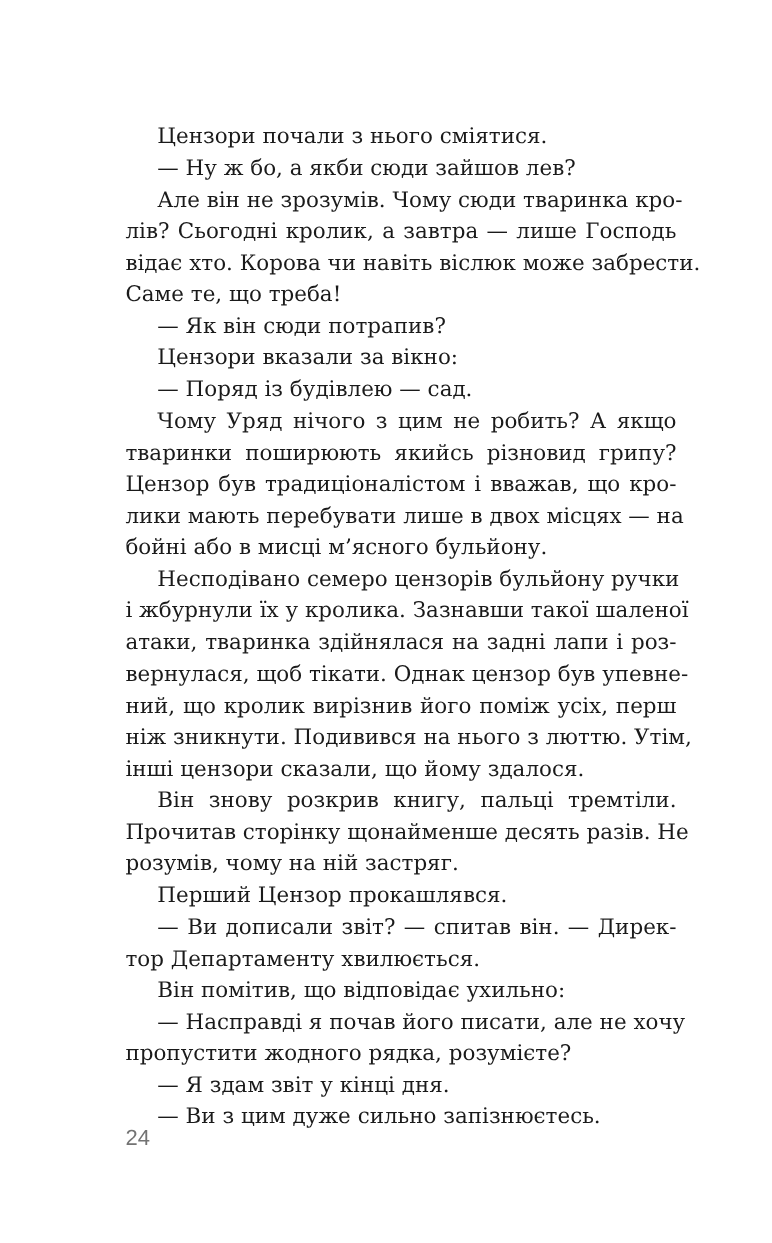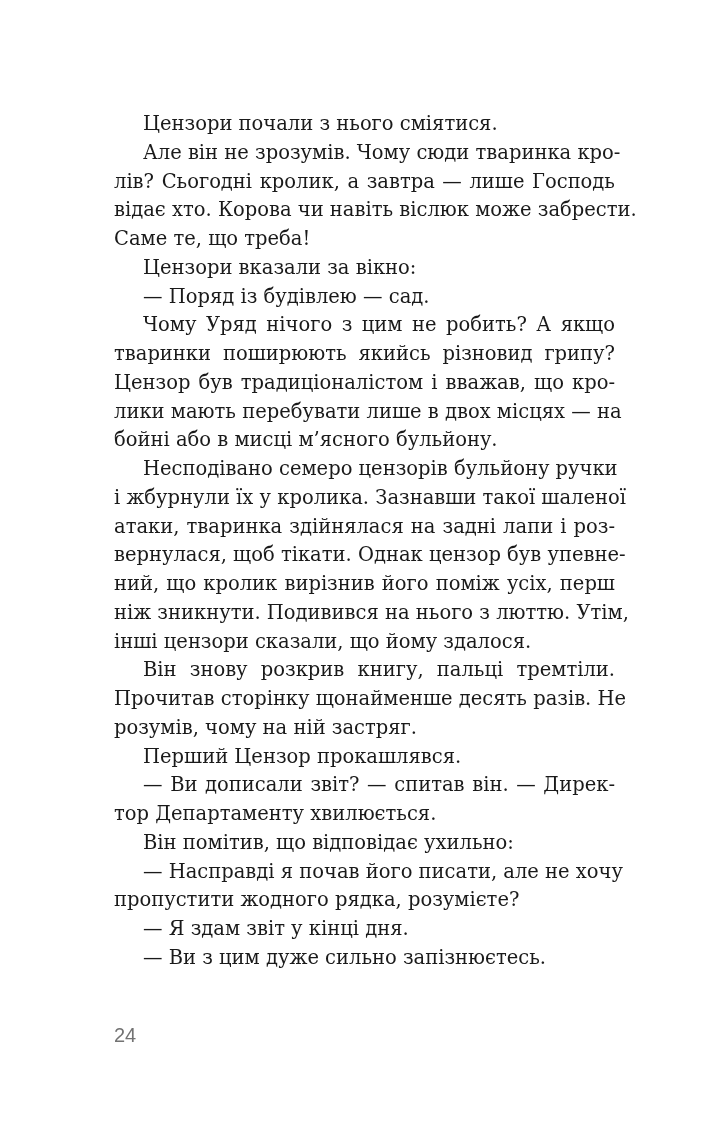--- a/index.html
+++ b/index.html
@@ -50,24 +50,26 @@
       font-size: 20px;
       color: #737373;
     }
   </style>
 </head>
 <body>
 
 <div class="page">
   <div class="text-block" id="text-block">
       <span class="line indent">Цензори почали з нього сміятися.</span>
+      <span class="line indent">— Ну ж бо, а якби сюди зайшов лев?</span>
       <span class="line indent justify">Але він не зрозумів. Чому сюди тваринка кро-</span>
       <span class="line justify">лів? Сьогодні кролик, а завтра — лише Господь</span>
       <span class="line justify">відає хто. Корова чи навіть віслюк може забрести.</span>
       <span class="line">Саме те, що треба!</span>
+      <span class="line indent">— Як він сюди потрапив?</span>
       <span class="line indent">Цензори вказали за вікно:</span>
       <span class="line indent">— Поряд із будівлею — сад.</span>
       <span class="line indent justify">Чому Уряд нічого з цим не робить? А якщо</span>
       <span class="line justify">тваринки поширюють якийсь різновид грипу?</span>
       <span class="line justify">Цензор був традиціоналістом і вважав, що кро-</span>
       <span class="line justify">лики мають перебувати лише в двох місцях — на</span>
       <span class="line">бойні або в мисці м’ясного бульйону.</span>
       <span class="line indent justify">Несподівано семеро цензорів бульйону ручки</span>
       <span class="line justify">і жбурнули їх у кролика. Зазнавши такої шаленої</span>
       <span class="line justify">атаки, тваринка здійнялася на задні лапи і роз-</span>

